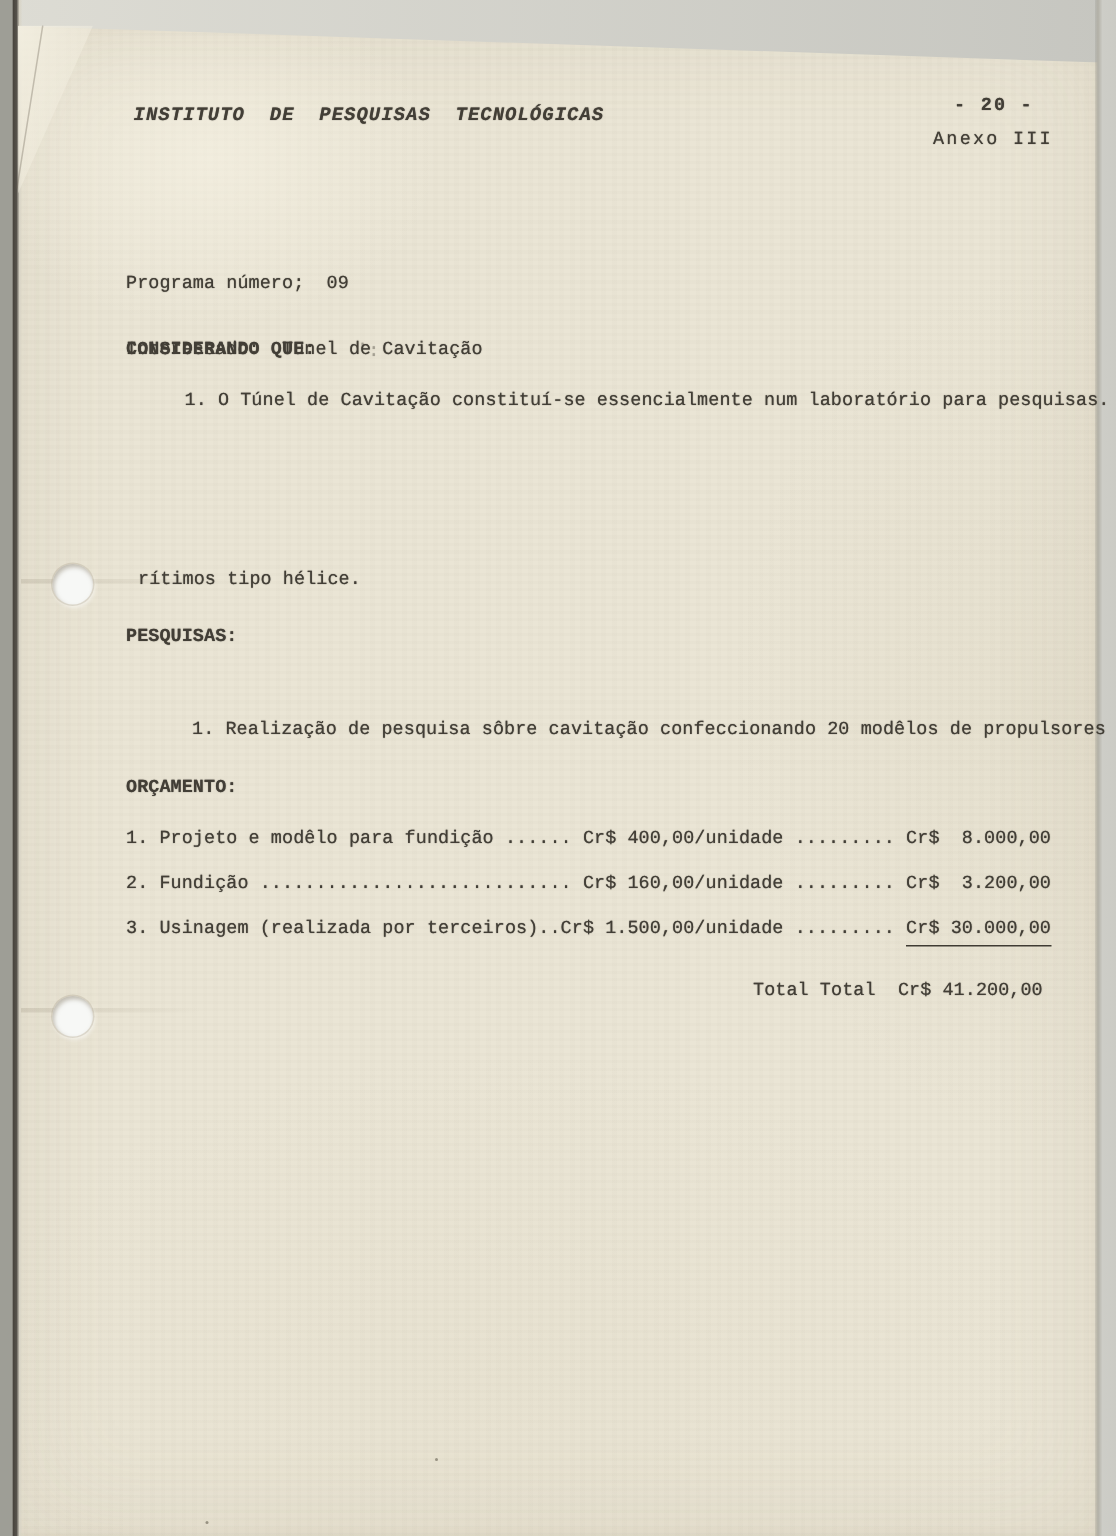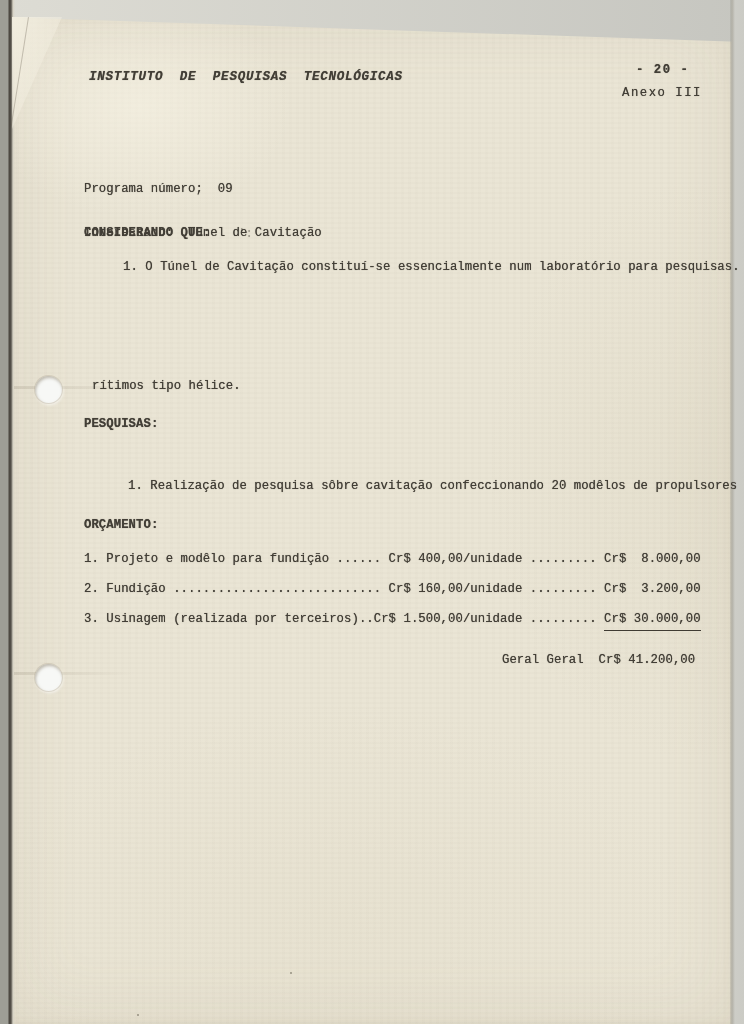--- a/index.html
+++ b/index.html
@@ -114,15 +114,15 @@
   </div>
 
   <div class="t bold" style="left:84px;top:519px;"><span class="ul">ORÇAMENTO</span><span>:</span></div>
 
   <div class="t" style="left:84px;top:553px;"><span>1. Projeto e modêlo para fundição ...... Cr$ 400,00/unidade ......... </span><span>Cr$  8.000,00</span></div>
 
   <div class="t" style="left:84px;top:583px;"><span>2. Fundição ............................ Cr$ 160,00/unidade ......... </span><span>Cr$  3.200,00</span></div>
 
   <div class="t" style="left:84px;top:613px;"><span>3. Usinagem (realizada por terceiros)..Cr$ 1.500,00/unidade ......... </span><span class="amt-ul">Cr$ 30.000,00</span></div>
 
-  <div class="t" style="left:502px;top:654px;"><span>Geral Geral  </span><span>Cr$ 41.200,00</span></div>
+  <div class="t" style="left:502px;top:654px;"><span>Total Total  </span><span>Cr$ 41.200,00</span></div>
 
 </div>
 
 </body></html>

